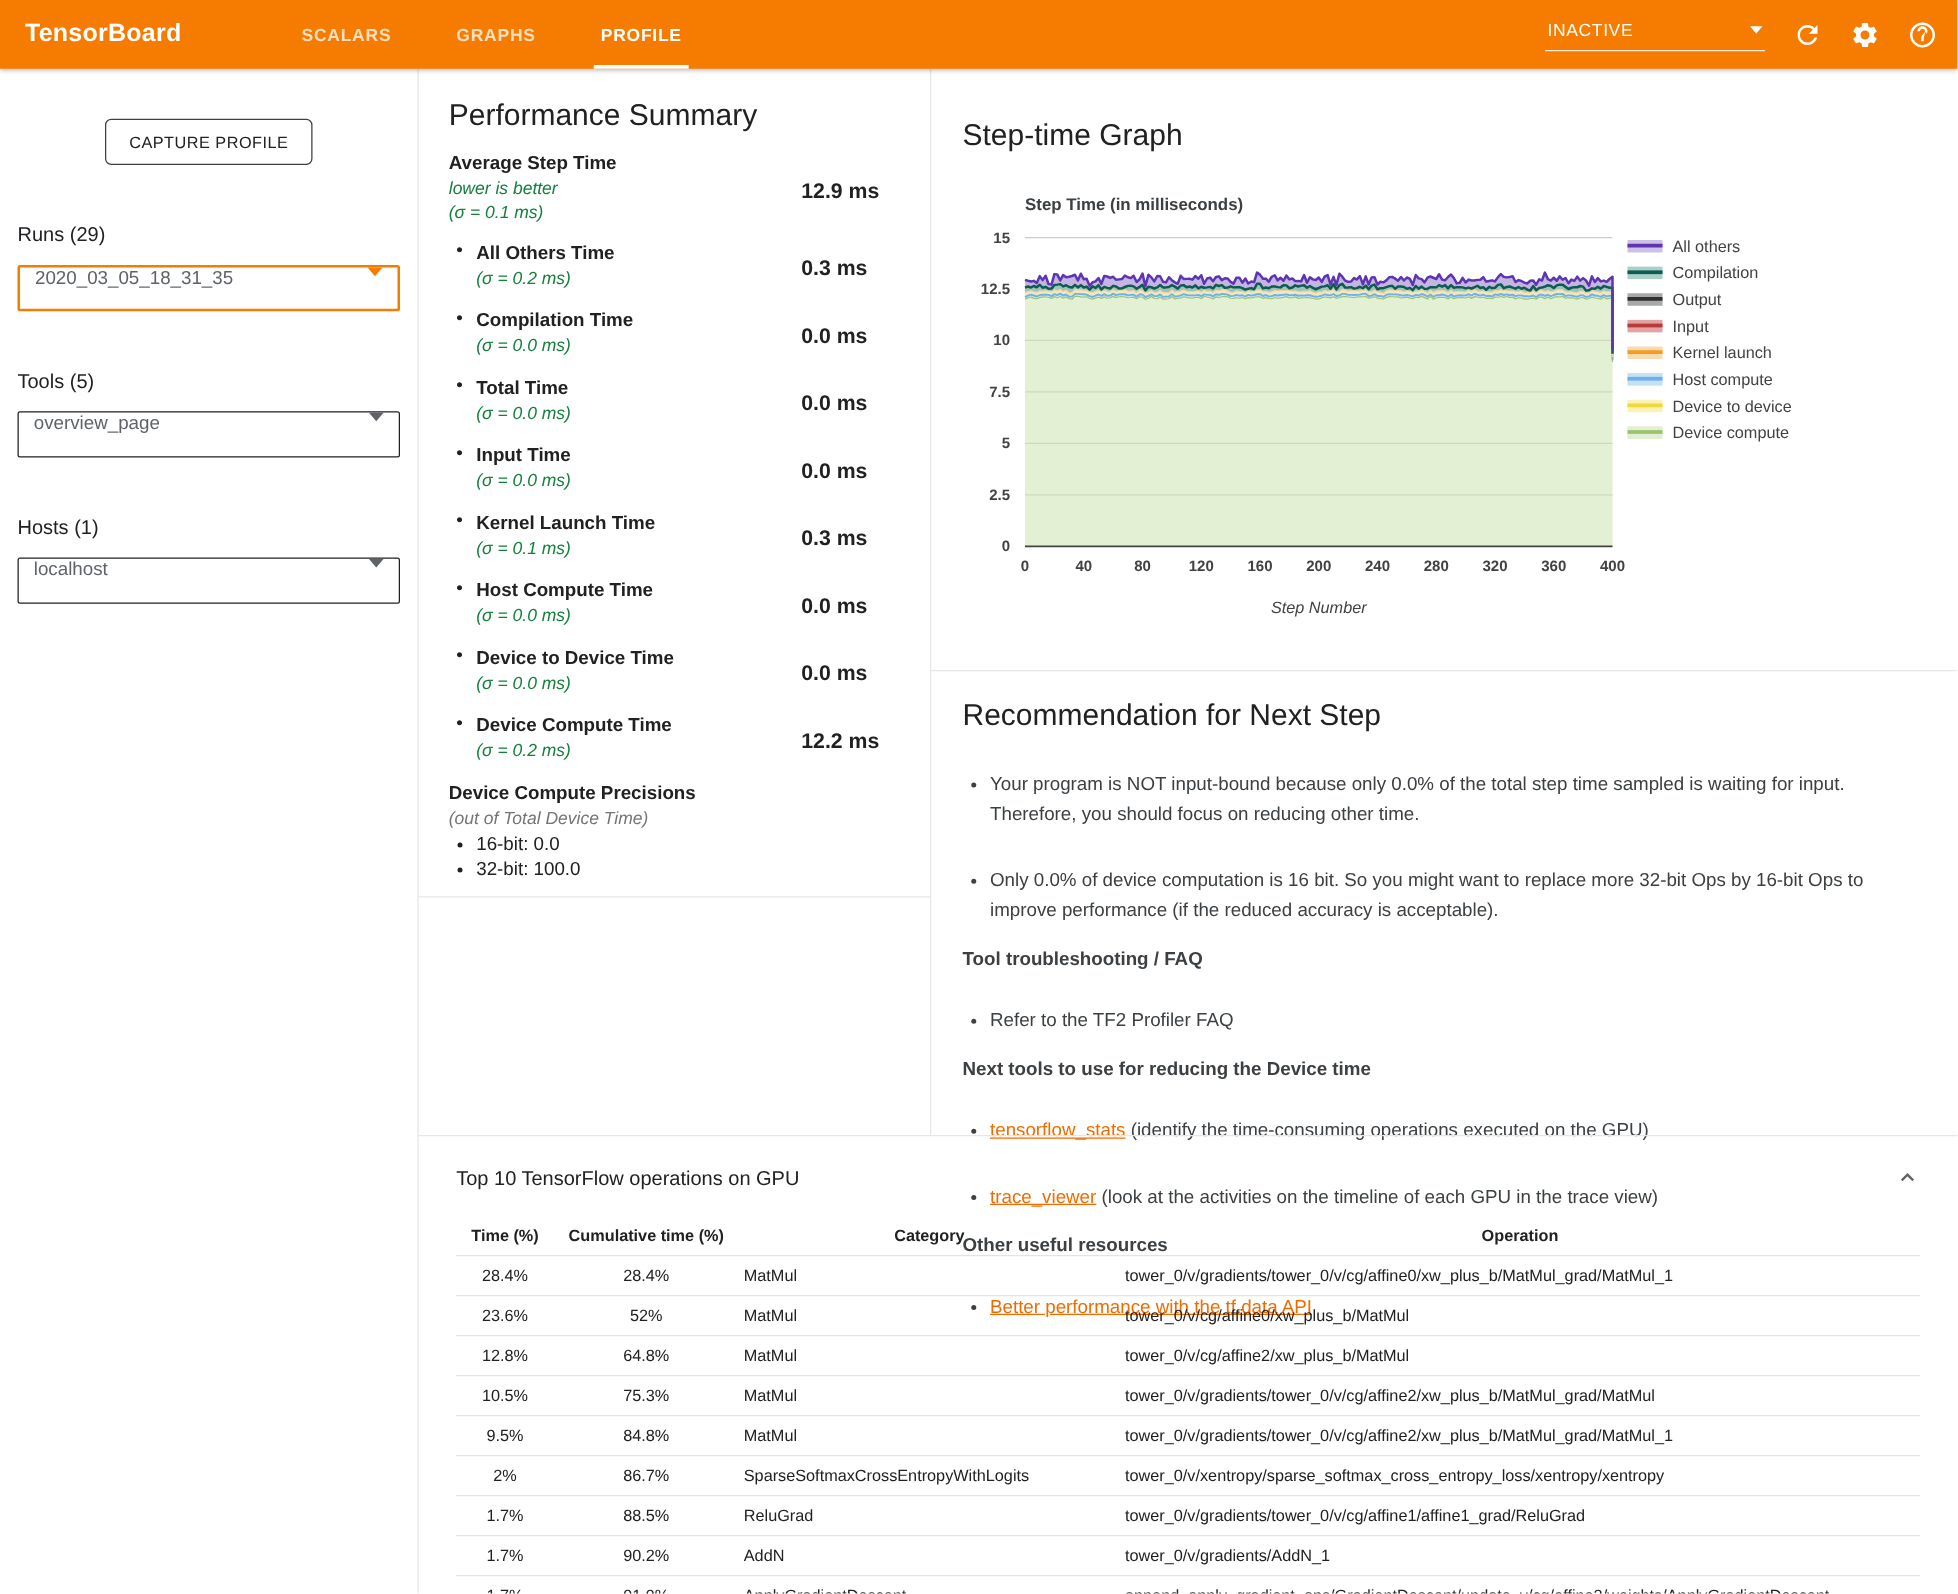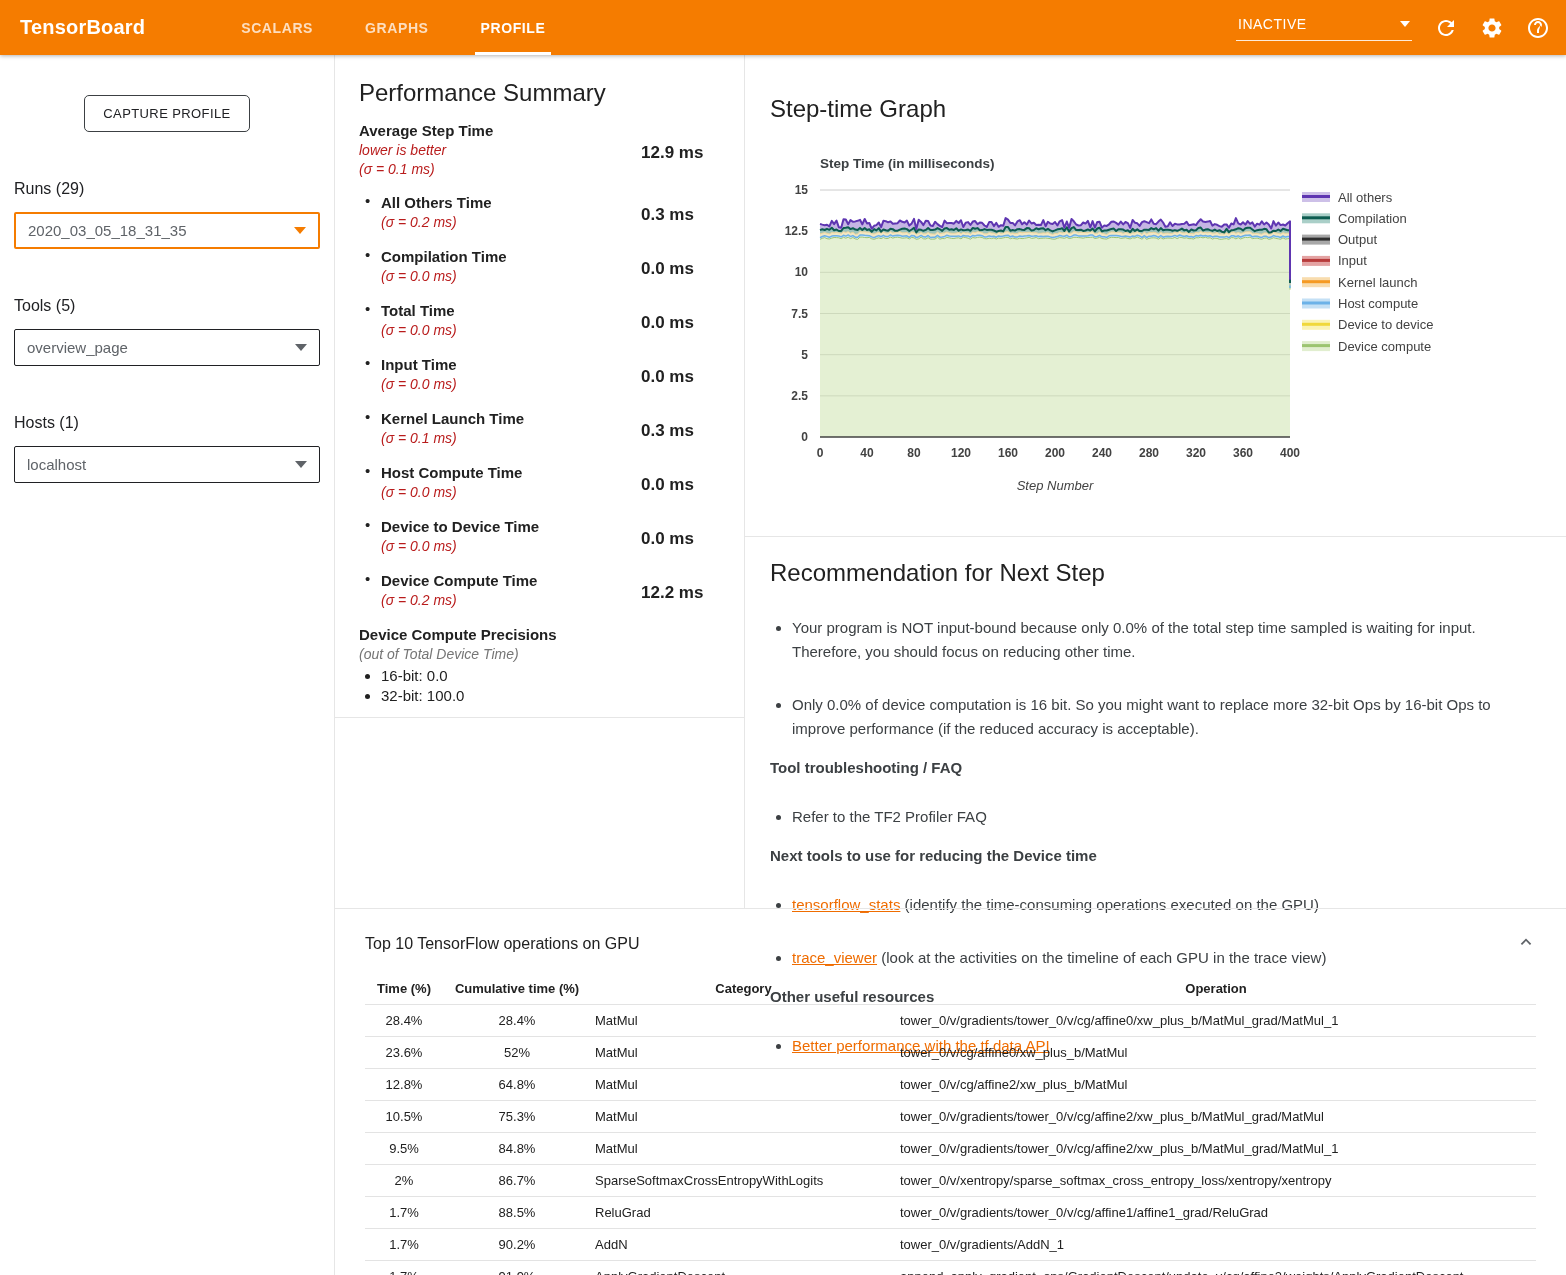--- a/index.html
+++ b/index.html
@@ -46,37 +46,37 @@
   
   .capture-btn {
     display:block; margin:20px auto 0; background:#fff; border:1px solid #3c4043;
     border-radius:5px; padding:10px 18px; font-size:13px; letter-spacing:.4px;
     color:#202124; cursor:pointer; font-family:inherit;
   }
   .ctl-group { margin:48px 14px 0; }
   .ctl-label { font-size:16px; color:#202124; margin-bottom:14px; }
   .select-box {
     height:37px; border:1px solid #202124; border-radius:2px; display:flex;
-    align-items:center; justify-content:space-between; padding:0 12px 0 12px;
+    align-items:flex-start; justify-content:space-between; padding:0 12px 0 12px;
     font-size:15px; color:#5f6368; cursor:pointer; background:#fff;
   }
   .select-box.accent { border:2px solid #f57c00; }
   .sel-caret { width:0; height:0; border-left:6px solid transparent; border-right:6px solid transparent; border-top:7px solid #5f6368; }
   .select-box.accent .sel-caret { border-top-color:#f57c00; }
 
   
   .perf-card { height:663px; border-bottom:1px solid #e6e6e6; padding:24px 24px 0 24px; }
   h2.section { font-size:24px; font-weight:400; color:#212121; margin:0 0 14px 0; }
   .perf-avg { display:flex; margin-bottom:14px; }
   .perf-row { display:flex; margin-bottom:15px; }
   .perf-info { width:282px; }
   .perf-info.bulleted { position:relative; padding-left:22px; }
   .perf-info.bulleted::before { content:"•"; position:absolute; left:6px; top:-1px; font-size:15px; color:#212121; }
   .perf-name { font-size:15px; font-weight:bold; color:#212121; line-height:20px; }
-  .perf-note, .perf-sigma { font-size:14px; font-style:italic; color:#b91c1c; line-height:19px; }
+  .perf-note, .perf-sigma { font-size:14px; font-style:italic; color:#15803d; line-height:19px; }
   .perf-value { font-size:17px; font-weight:bold; color:#212121; padding-top:12px; white-space:nowrap; }
   .perf-avg .perf-value { padding-top:22px; }
   .precisions { margin-top:4px; }
   .prec-title { font-size:15px; font-weight:bold; color:#212121; line-height:20px; }
   .prec-note { font-size:14px; font-style:italic; color:#757575; line-height:19px; }
   .prec-list { margin:2px 0 0 0; padding-left:22px; font-size:15px; color:#212121; }
   .prec-list li { line-height:20px; }
 
   
   .runenv-card { padding:22px 24px; }

